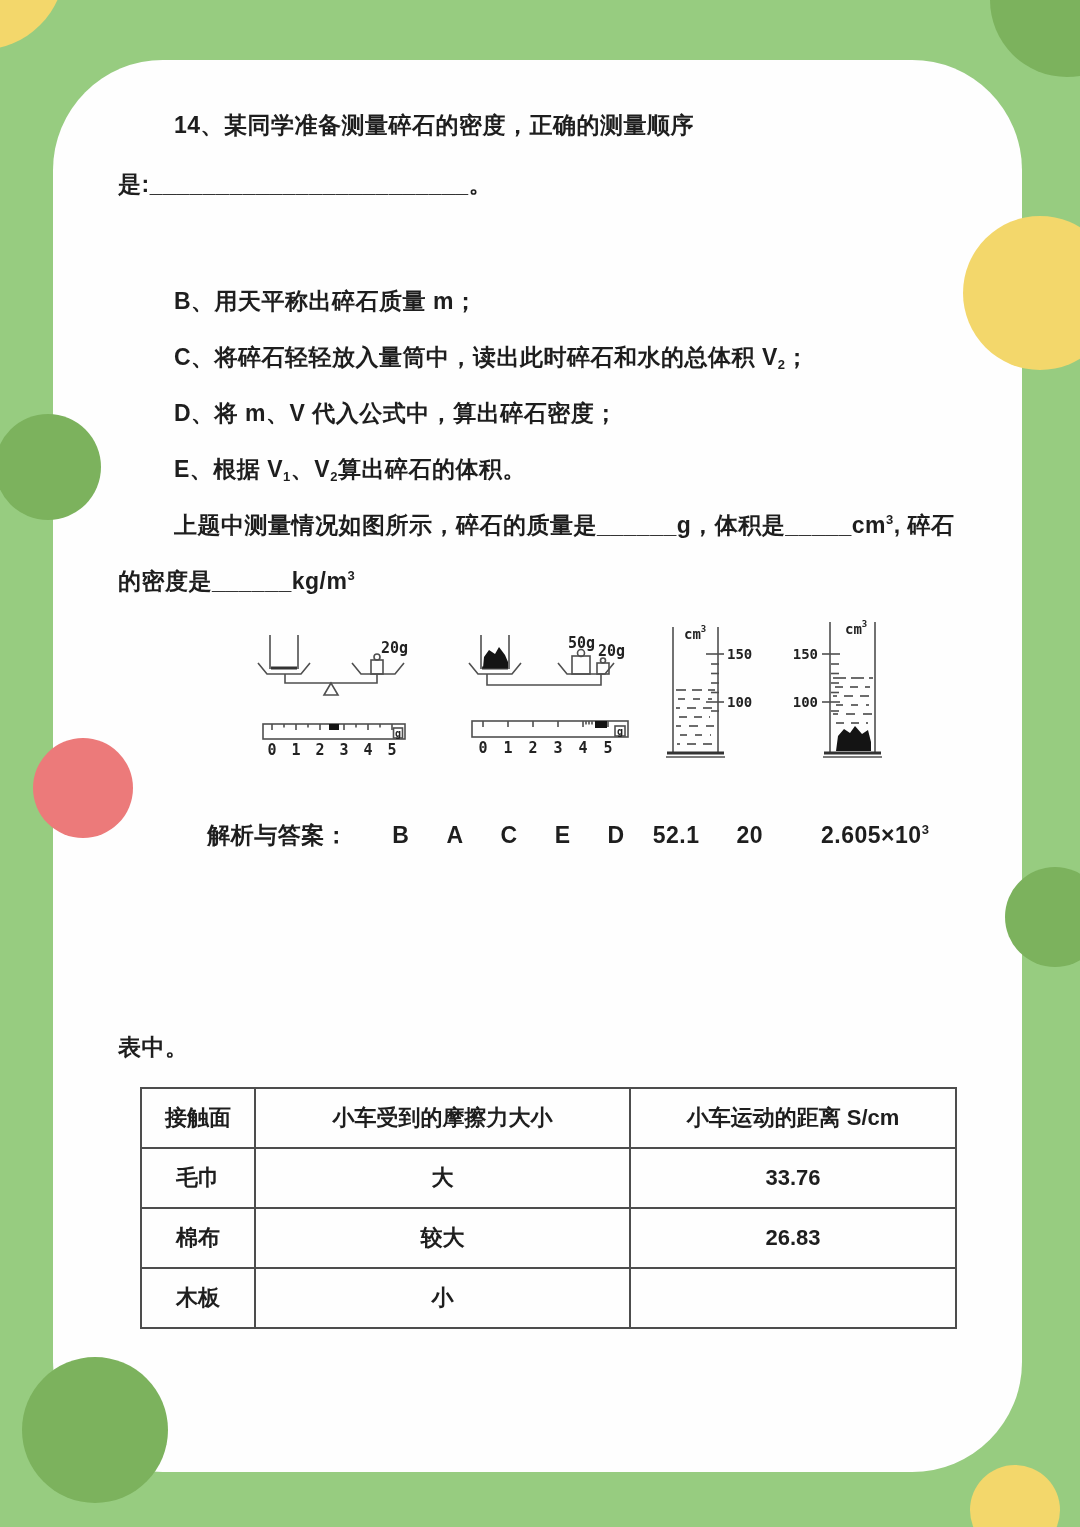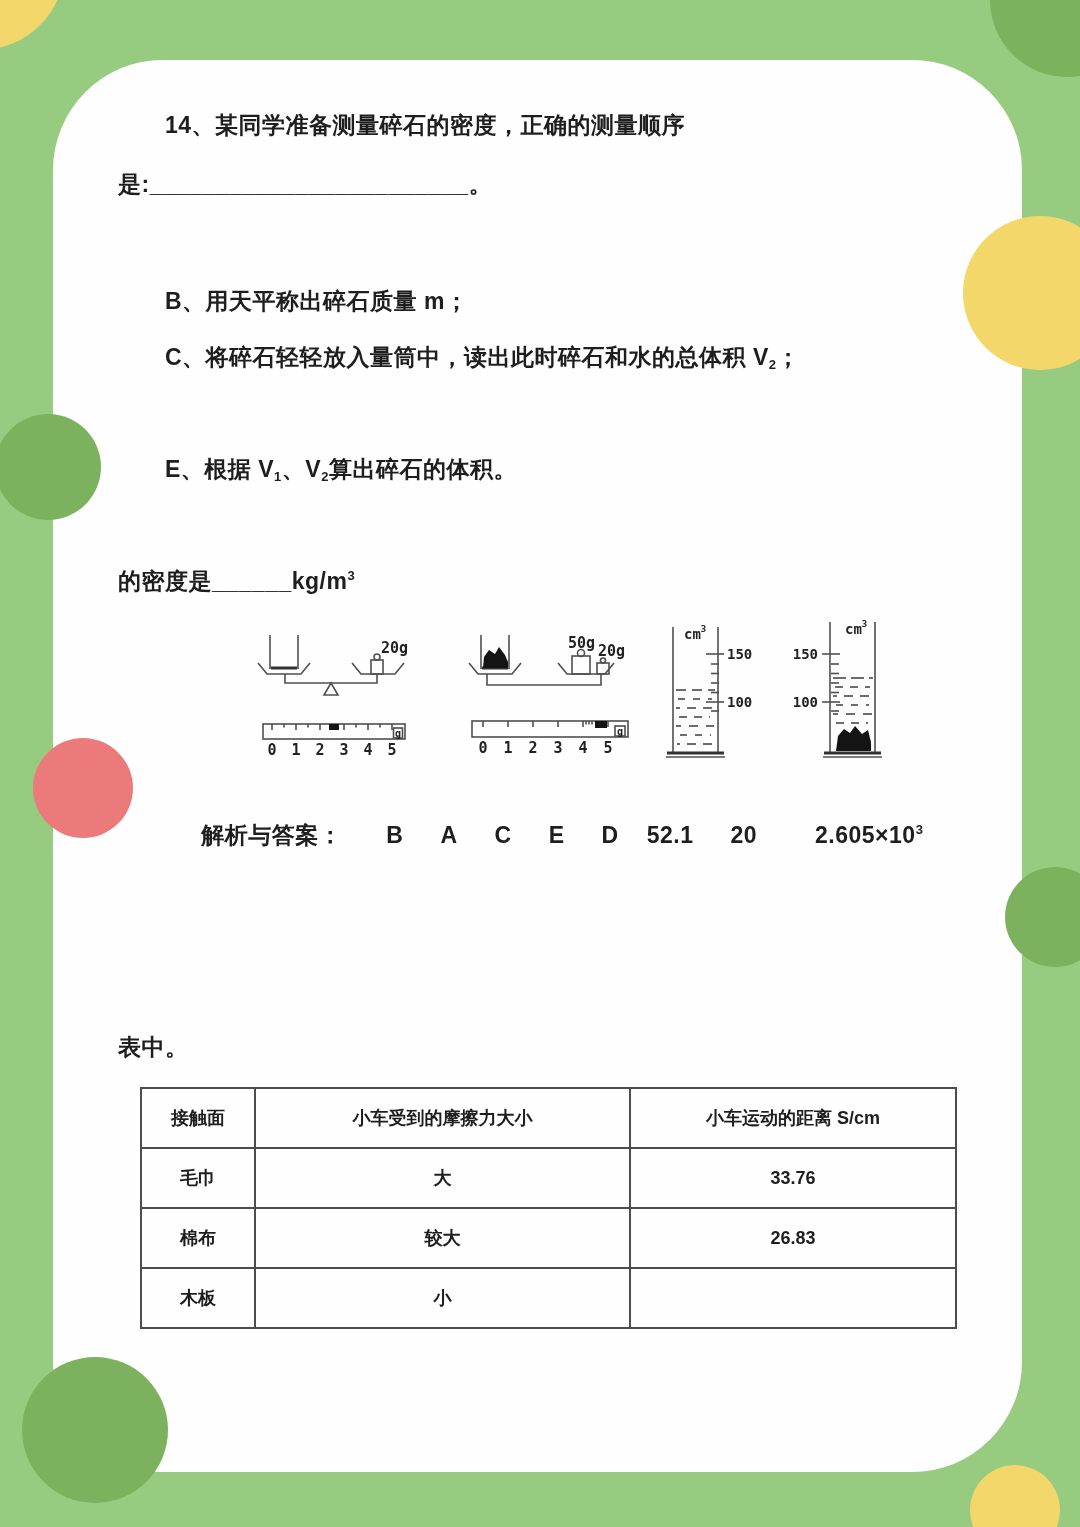--- a/index.html
+++ b/index.html
@@ -16,40 +16,40 @@
   }
   .circle{position:absolute;border-radius:50%;}
   .c-yellow{background:var(--yellow);}
   .c-green{background:var(--green_dark);}
   .c-pink{background:var(--pink);}
   .content{position:absolute;left:0;top:0;width:1080px;height:1527px;}
   .line{
     position:absolute;left:118px;font-size:23px;font-weight:600;color:var(--ink);
     letter-spacing:.5px;white-space:pre;
   }
-  .indent{left:165px;text-align:center;}
+  .indent{left:174px;text-align:center;}
   .line sub{font-size:13px;vertical-align:-4px;font-weight:600;}
   .line sup{font-size:13px;vertical-align:9px;font-weight:600;}
-  .ans-label{font-weight:700;margin-right:44px;}
+  .ans-label{font-weight:700;margin-right:44px;margin-left:6px;}
   .ans-item{display:inline-block;margin-right:37px;}
   .ans-item:nth-child(5){margin-right:28px;}
   .ans-item:nth-child(6){}
   .ans-item:nth-child(7){margin-right:58px;}
   .figure{position:absolute;left:250px;top:612px;width:700px;height:165px;}
   .figure svg{display:block;}
   .fline{stroke:#4f4f4f;stroke-width:1.6;fill:none;}
   .fthick{stroke:#333;stroke-width:3;fill:none;}
   .ffill{fill:#141414;stroke:none;}
   .ft{font-family:"DejaVu Sans Mono","Liberation Mono",monospace;font-size:15px;font-weight:700;fill:#222;}
   .fts{font-family:"DejaVu Sans Mono","Liberation Mono",monospace;font-size:14px;font-weight:700;fill:#222;}
   .ftg{font-family:"DejaVu Sans Mono","Liberation Mono",monospace;font-size:10px;font-weight:700;fill:#222;}
   .wdash{stroke:#3c3c3c;stroke-width:1.4;fill:none;}
   .friction-table{
     position:absolute;left:140px;top:1087px;width:815px;border-collapse:collapse;
-    font-size:18px;font-weight:600;color:var(--ink);table-layout:fixed;
+    font-size:22px;font-weight:600;color:var(--ink);table-layout:fixed;
   }
   .friction-table th,.friction-table td{
     border:2px solid var(--tborder);text-align:center;vertical-align:middle;
     height:58px;font-weight:600;padding:0;
   }
 </style>
 </head>
 <body style="--bg: #97cc80; --green_dark: #7cb25d; --yellow: #f3d76b; --pink: #ec7a7a; --card: #fefefe; --ink: #1e1e1e; --tborder: #4d4d4d;">
 
 <div class="page">
@@ -65,22 +65,24 @@
   <div class="circle c-green" style="left:22px;top:1357px;width:146px;height:146px;"></div>
   <div class="circle c-yellow" style="left:970px;top:1465px;width:90px;height:90px;"></div>
 
   <div class="content">
 
     <div class="line indent" style="top:110px">14、某同学准备测量碎石的密度，正确的测量顺序</div>
     <div class="line" style="top:169px">是:________________________。</div>
 
     <div class="line indent" style="top:286px"><span>B、用天平称出碎石质量 m；</span></div>
     <div class="line indent" style="top:342px"><span>C、将碎石轻轻放入量筒中，读出此时碎石和水的总体积 V</span><sub>2</sub><span>；</span></div>
+    <div class="line indent" style="top:398px"><span>D、将 m、V 代入公式中，算出碎石密度；</span></div>
     <div class="line indent" style="top:454px"><span>E、根据 V</span><sub>1</sub><span>、V</span><sub>2</sub><span>算出碎石的体积。</span></div>
 
+    <div class="line indent" style="top:510px"><span>上题中测量情况如图所示，碎石的质量是______g，体积是_____cm</span><sup>3</sup><span>, 碎石</span></div>
     <div class="line" style="top:566px"><span>的密度是______kg/m</span><sup>3</sup></div>
 
     <div class="figure">
       <svg width="700" height="165" viewBox="0 0 700 165">
 
         <g>
           <line class="fline" x1="20" y1="23" x2="20" y2="57"></line>
           <line class="fline" x1="48" y1="23" x2="48" y2="57"></line>
           <line class="fthick" x1="21" y1="56" x2="47" y2="56"></line>
           <polyline class="fline" points="8,51 17,62 51,62 60,51"></polyline>

